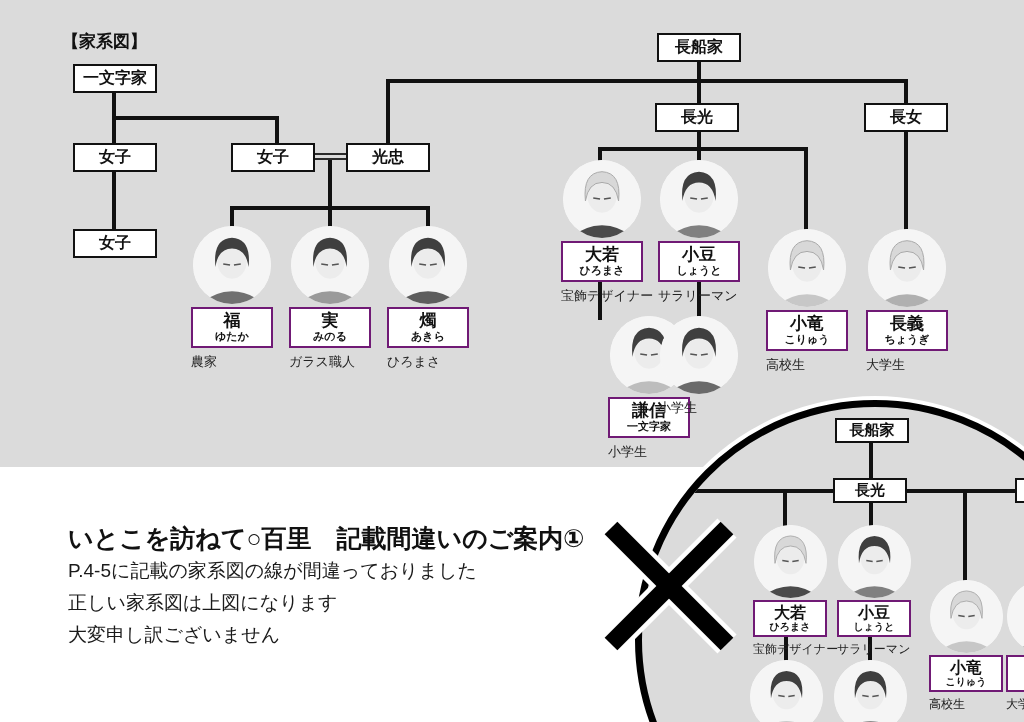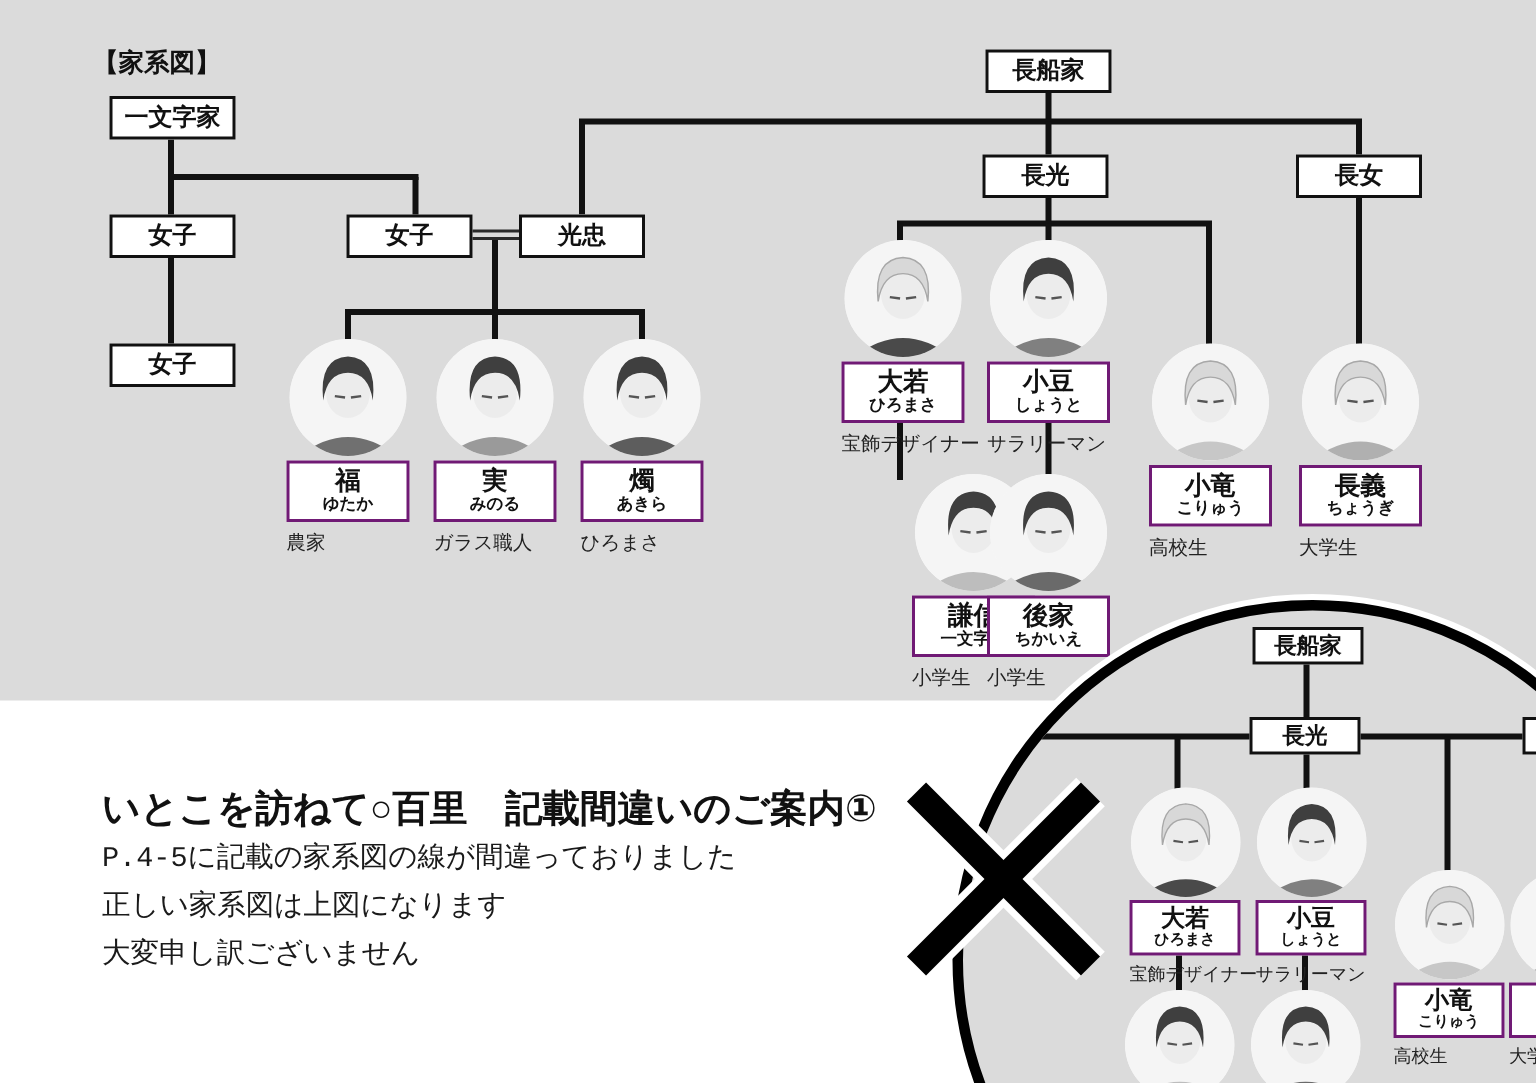--- a/index.html
+++ b/index.html
@@ -26,21 +26,21 @@
     margin-top:3px;height:41px;border:2px solid #701a75;background:#fff;box-sizing:border-box;
     display:flex;flex-direction:column;align-items:center;justify-content:center;
   }
   .pname{font-size:17px;font-weight:bold;line-height:1.1;}
   .pfuri{font-size:11px;font-weight:bold;line-height:1.2;}
   .pocc{margin-top:5px;font-size:13px;color:#222;white-space:nowrap;}
   .hair{fill:#3f3f3f;}
   .hair-light .hair{fill:#d8d8d8;stroke:#a8a8a8;stroke-width:1;}
   
   .notice-title{position:absolute;left:68px;top:522px;font-size:25px;font-weight:bold;white-space:nowrap;}
-  .notice-line{position:absolute;left:68px;font-size:19px;white-space:nowrap;color:#1a1a1a;font-family:Liberation Mono, monospace;}
+  .notice-line{position:absolute;left:68px;font-size:19px;white-space:nowrap;color:#1a1a1a;}
   
   .inset{
     position:absolute;left:635px;top:400px;width:480px;height:480px;border-radius:50%;
     background:#dbdbdb;border:7px solid #000;box-shadow:0 0 0 4px #fff;
     box-sizing:border-box;overflow:hidden;z-index:5;
   }
   .inset .fbox{width:74px;height:25px;font-size:15px;}
   .person.sm{width:74px;}
   .sm .portrait{width:73px;height:73px;}
   .sm .pbox{margin-top:2px;height:37px;}
@@ -202,24 +202,20 @@
 <div class="person" style="left:658px;top:316px;">
   <div class="portrait">
     <svg viewBox="0 0 80 80">
         <circle cx="40" cy="40" r="40" fill="#f5f5f5"></circle>
         <path d="M4,82 Q40,52 76,82 L76,92 L4,92 Z" fill="#6a6a6a"></path>
         <ellipse cx="40" cy="37" rx="15" ry="17" fill="#ececec"></ellipse>
         <path class="hair" d="M23,42 Q20,13 40,12 Q60,13 57,42 Q54,23 40,23 Q26,23 23,42 Z"></path>
         <path d="M31,39 l7,1 M49,39 l-7,1" stroke="#555" stroke-width="1.6" fill="none"></path>
       </svg>
   </div>
-  <div class="pbox">
-    <div class="pname">後家</div>
-    <div class="pfuri">ちかいえ</div>
-  </div>
   <div class="pocc">小学生</div>
 </div>
 
 <div class="person" style="left:766px;top:229px;">
   <div class="portrait hair-light">
     <svg viewBox="0 0 80 80">
         <circle cx="40" cy="40" r="40" fill="#f5f5f5"></circle>
         <path d="M4,82 Q40,52 76,82 L76,92 L4,92 Z" fill="#c7c7c7"></path>
         <ellipse cx="40" cy="37" rx="15" ry="17" fill="#ececec"></ellipse>
         <path class="hair" d="M23,42 Q20,13 40,12 Q60,13 57,42 Q54,23 40,23 Q26,23 23,42 Z"></path>

